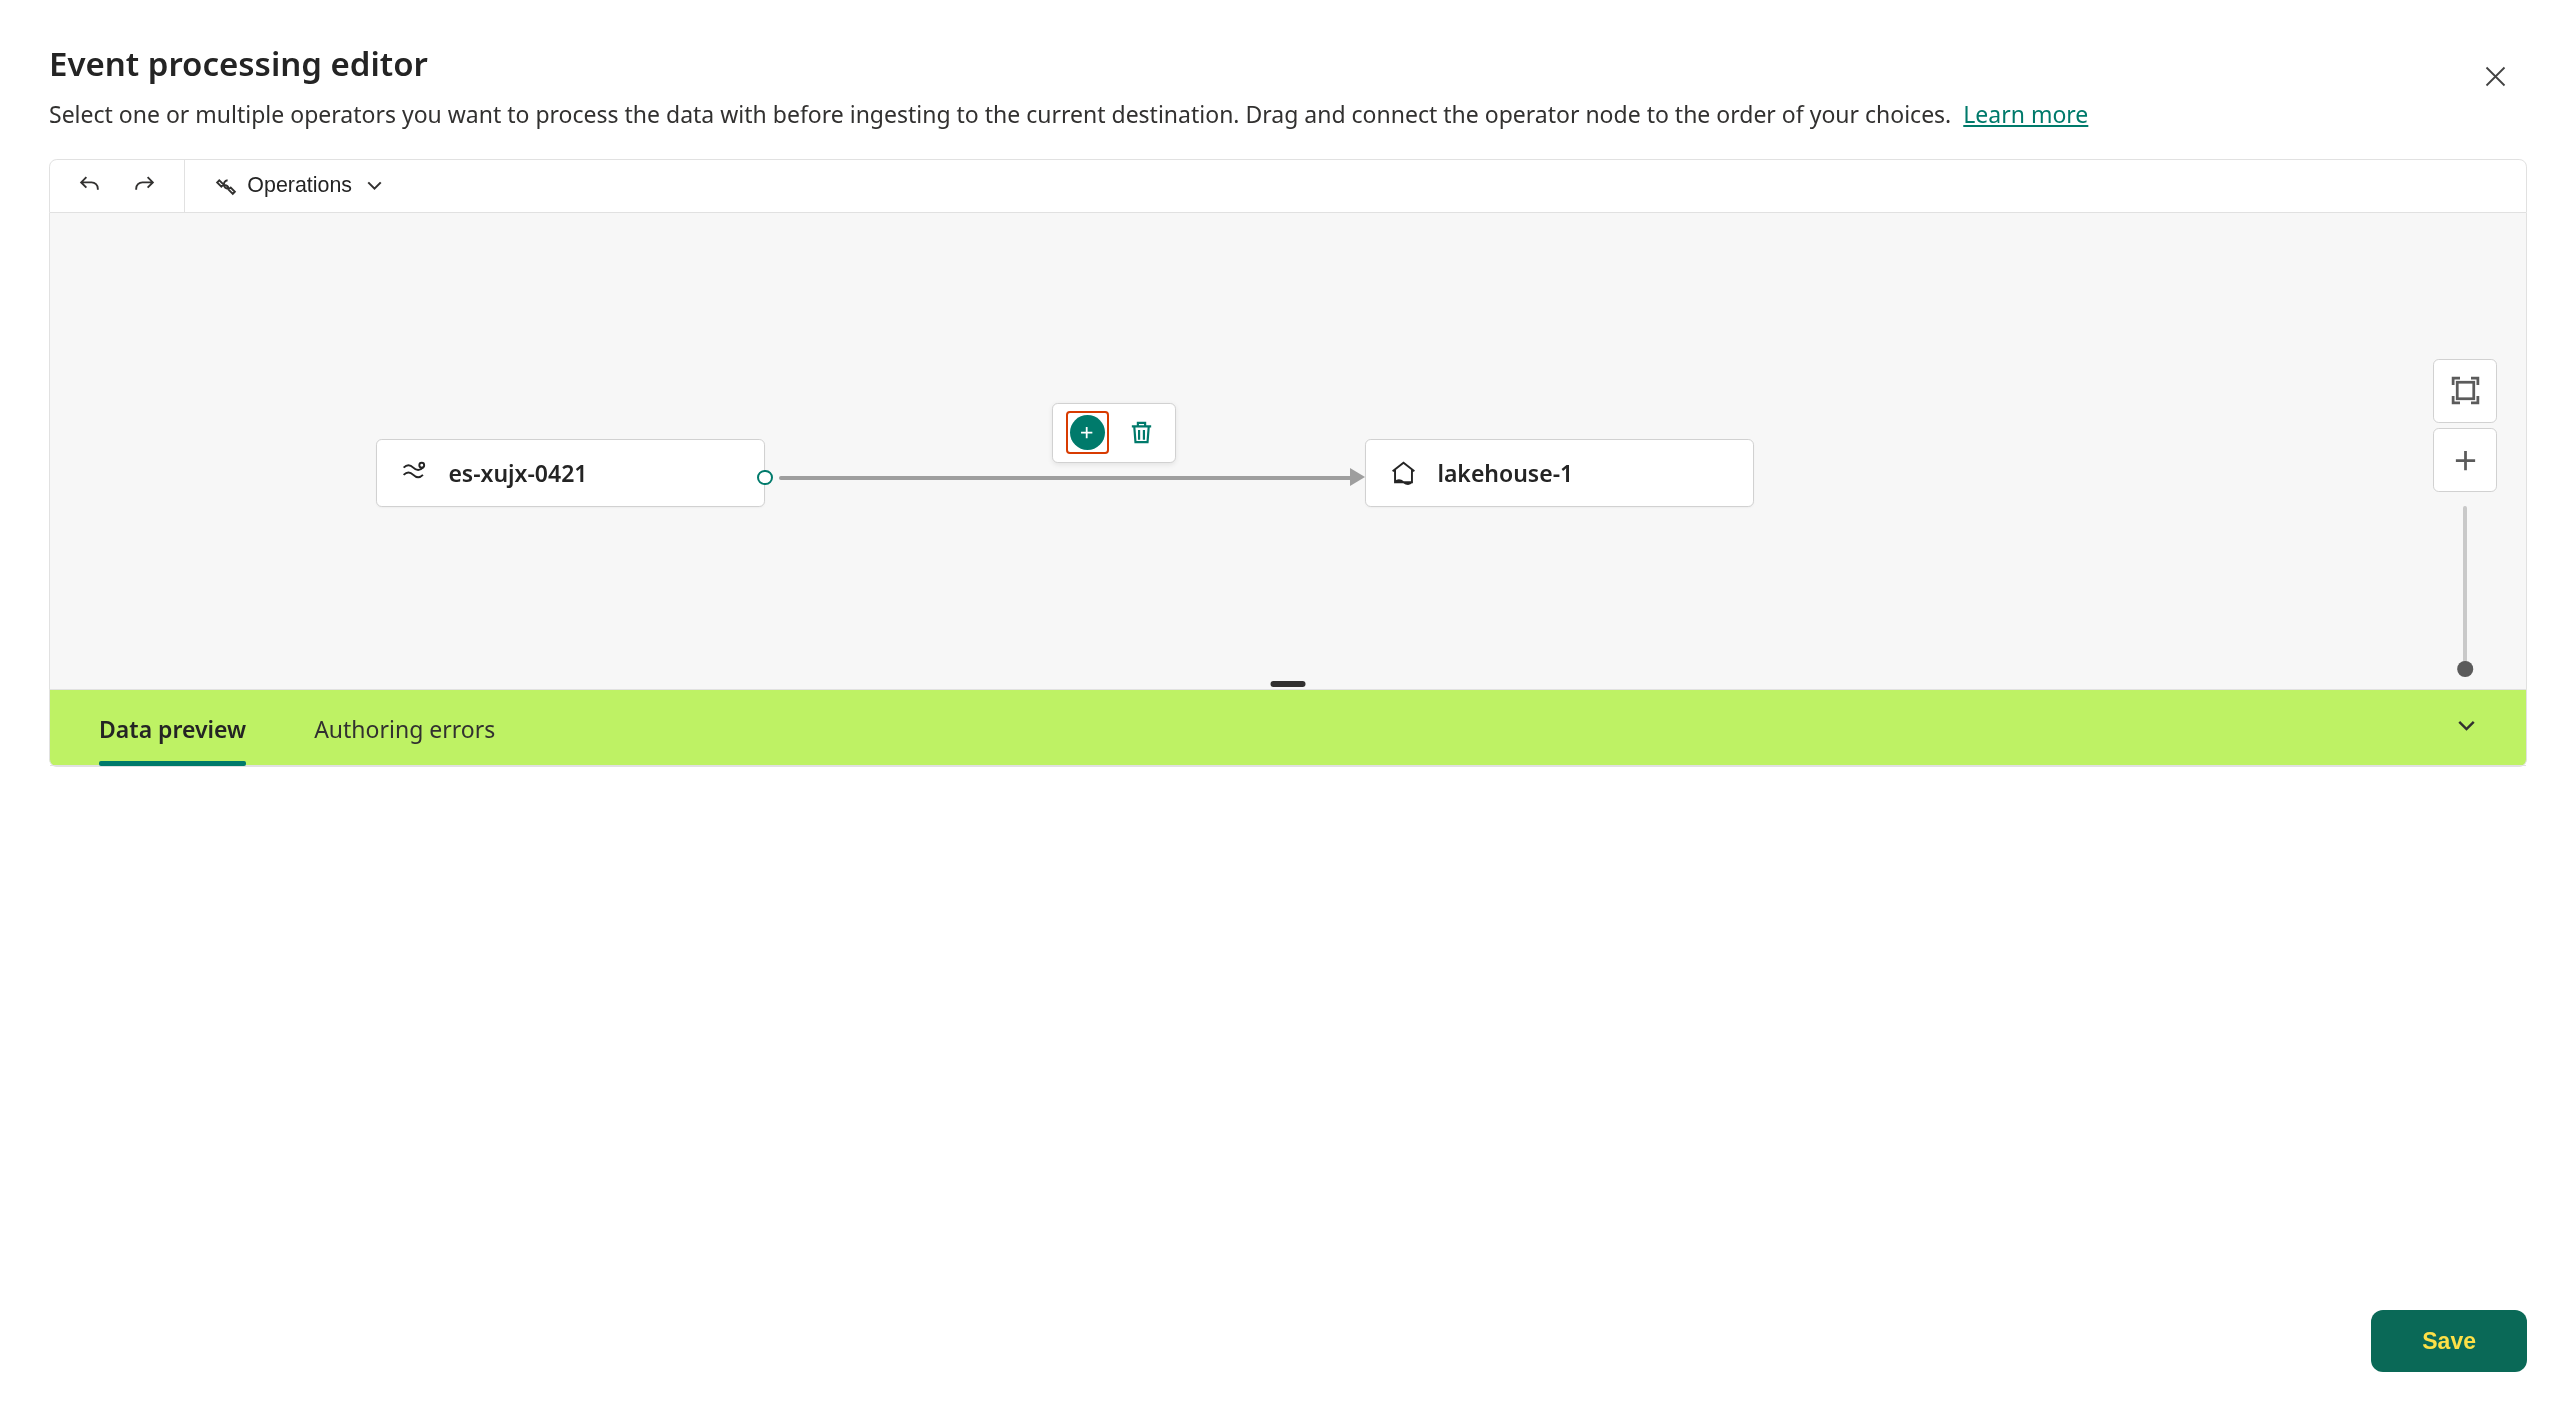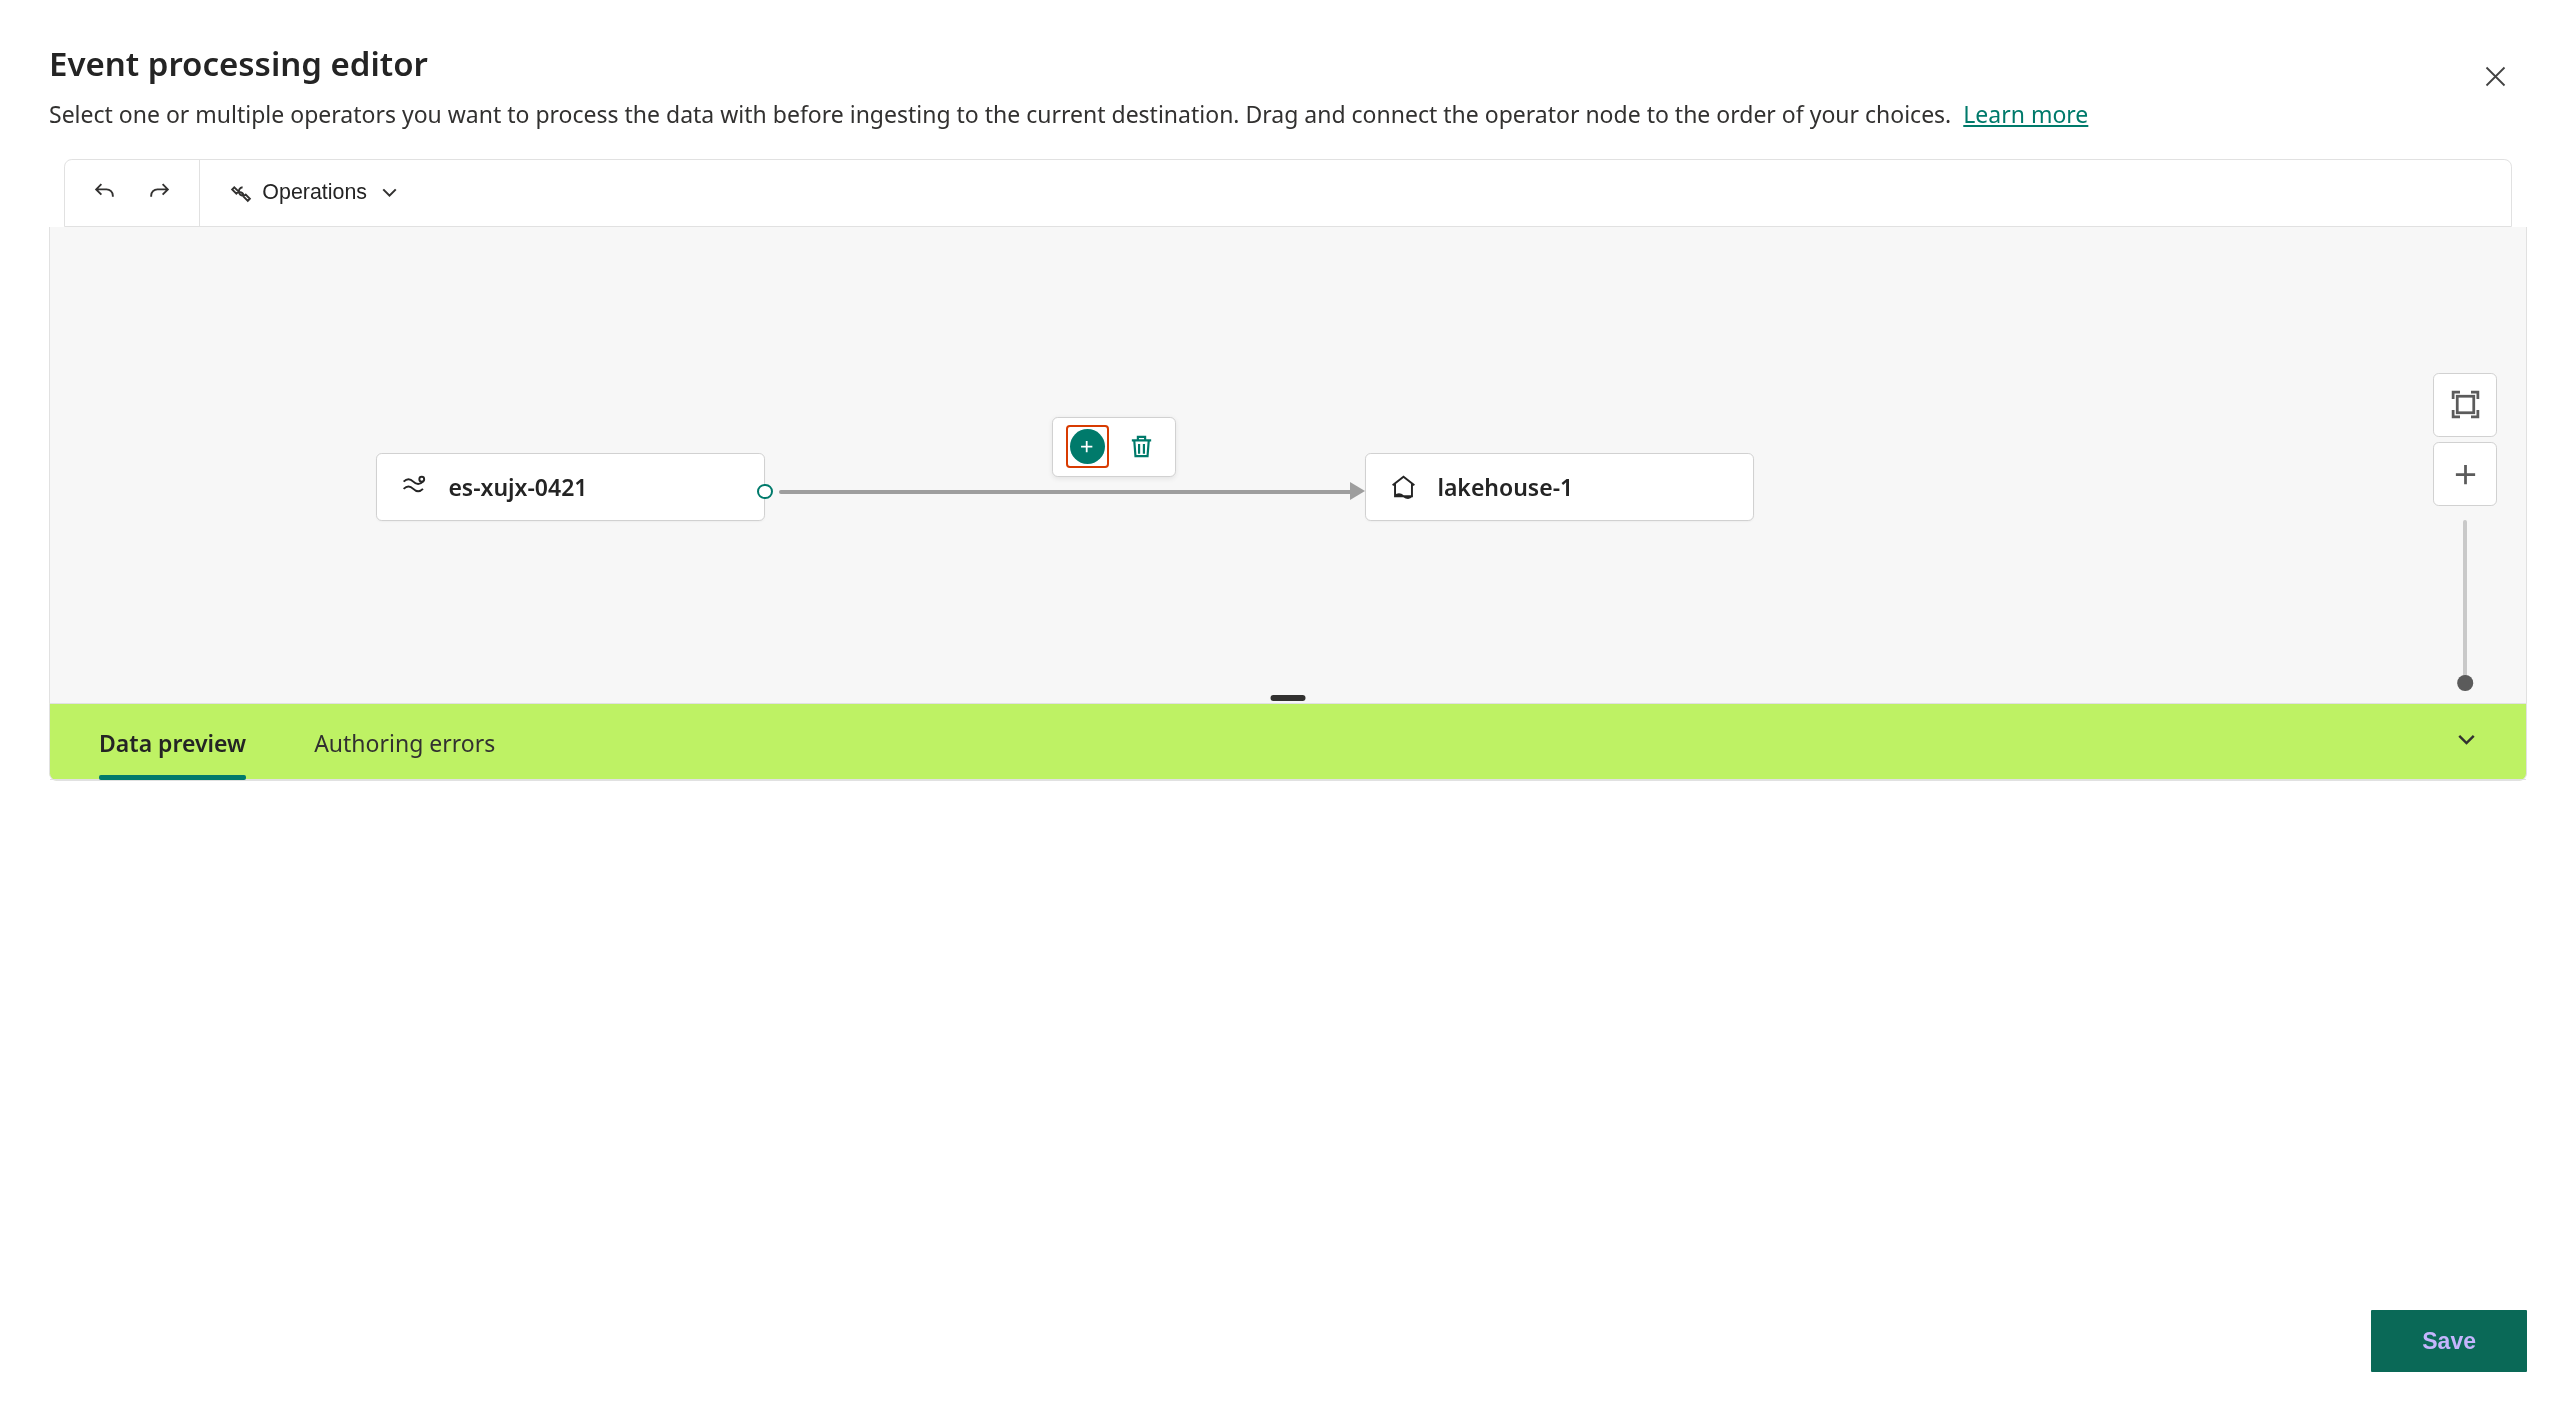--- a/index.html
+++ b/index.html
@@ -17,21 +17,21 @@
 
   
   .dlg-header{padding:41px 49px 29px 49px;position:relative;}
   .dlg-title{font-size:33px;font-weight:600;margin:0 0 11.7px 0;}
   .dlg-sub{font-size:23px;font-weight:400;color:var(--text-sub);margin:0;}
   .dlg-sub a{color:var(--accent);text-decoration:underline;cursor:pointer;}
   .close-btn{position:absolute;top:54px;right:58px;width:45px;height:45px;display:flex;align-items:center;justify-content:center;cursor:pointer;background:transparent;border:none;}
   .close-btn svg{width:27px;height:27px;stroke:#424242;stroke-width:1.6;}
 
   
-  .toolbar{margin:0 64px;height:68px;border:1px solid var(--border);border-top-left-radius:7.8px;border-top-right-radius:7.8px;display:flex;align-items:flex-end;font-size:21.4px;}
+  .toolbar{margin:0 49px;height:54px;border:1px solid var(--border);border-top-left-radius:7.8px;border-top-right-radius:7.8px;display:flex;align-items:flex-end;font-size:21.4px;}
   .tb-seg{height:100%;display:flex;align-items:center;border-right:1px solid var(--border);padding:0 21.4px;gap:17.5px;}
   .tb-seg:last-child{border-right:none;}
   .tb-btn{display:flex;align-items:center;gap:9.7px;cursor:pointer;background:transparent;border:none;font-size:21.4px;color:var(--text);height:100%;}
   .tb-btn svg{width:25px;height:25px;}
 
   
   .canvas{position:relative;margin:0 49px;height:476px;background:var(--canvas-bg);border-left:1px solid var(--border);border-right:1px solid var(--border);overflow:hidden;}
 
   .node{position:absolute;top:226px;height:68px;background:#fff;border:1px solid var(--node-border);border-radius:5.8px;display:flex;align-items:center;padding:0 23px;gap:19.4px;font-size:23px;font-weight:600;box-shadow:0 1px 1.9px rgba(0,0,0,0.04);}
   .node svg{width:29px;height:29px;}
@@ -68,21 +68,21 @@
   .collapse-btn{position:absolute;right:39px;top:50%;transform:translateY(-50%);cursor:pointer;background:transparent;border:none;}
   .collapse-btn svg{width:29px;height:29px;stroke:#323130;stroke-width:2;}
 
   .panel-body{height:457px;display:flex;align-items:center;justify-content:center;}
   .placeholder{max-width:875px;}
   .ph-title{font-size:27px;font-weight:600;margin:0 0 17.5px 0;}
   .ph-sub{font-size:23px;color:#323130;margin:0;line-height:1.45;}
 
   
   .footer{position:absolute;bottom:37px;right:49px;}
-  .save-btn{background:var(--accent-dark);color:#c4b5fd;border:none;font-size:23px;font-weight:600;padding:17.5px 51px;border-radius:1px;cursor:pointer;}
+  .save-btn{background:var(--accent-dark);color:#fde047;border:none;font-size:23px;font-weight:600;padding:17.5px 51px;border-radius:12px;cursor:pointer;}
 </style>
 </head>
 <body>
 
 <div class="dlg-header">
   <h1 class="dlg-title">Event processing editor</h1>
   <p class="dlg-sub">
     <span>Select one or multiple operators you want to process the data with before ingesting to the current destination. Drag and connect the operator node to the order of your choices.</span>
     &nbsp;<a>Learn more</a>
   </p>

